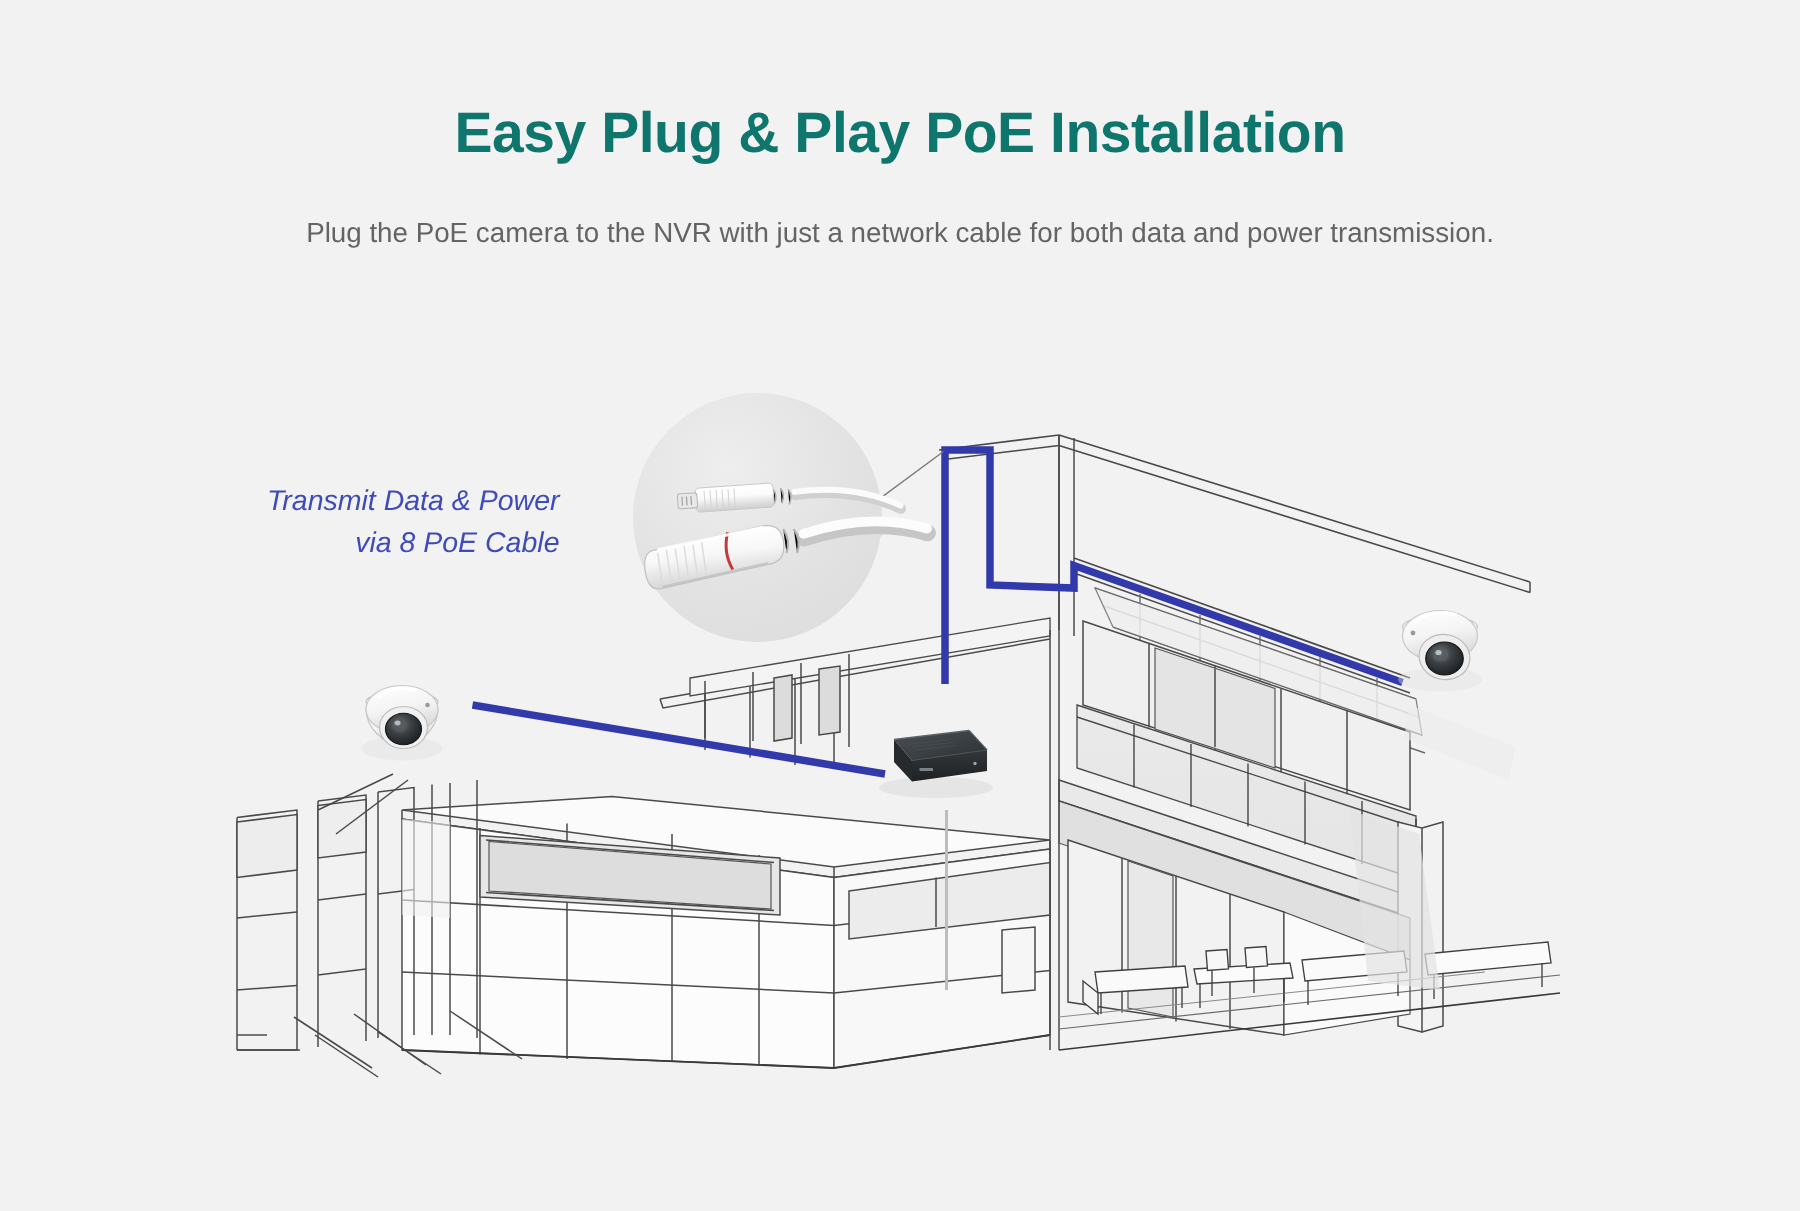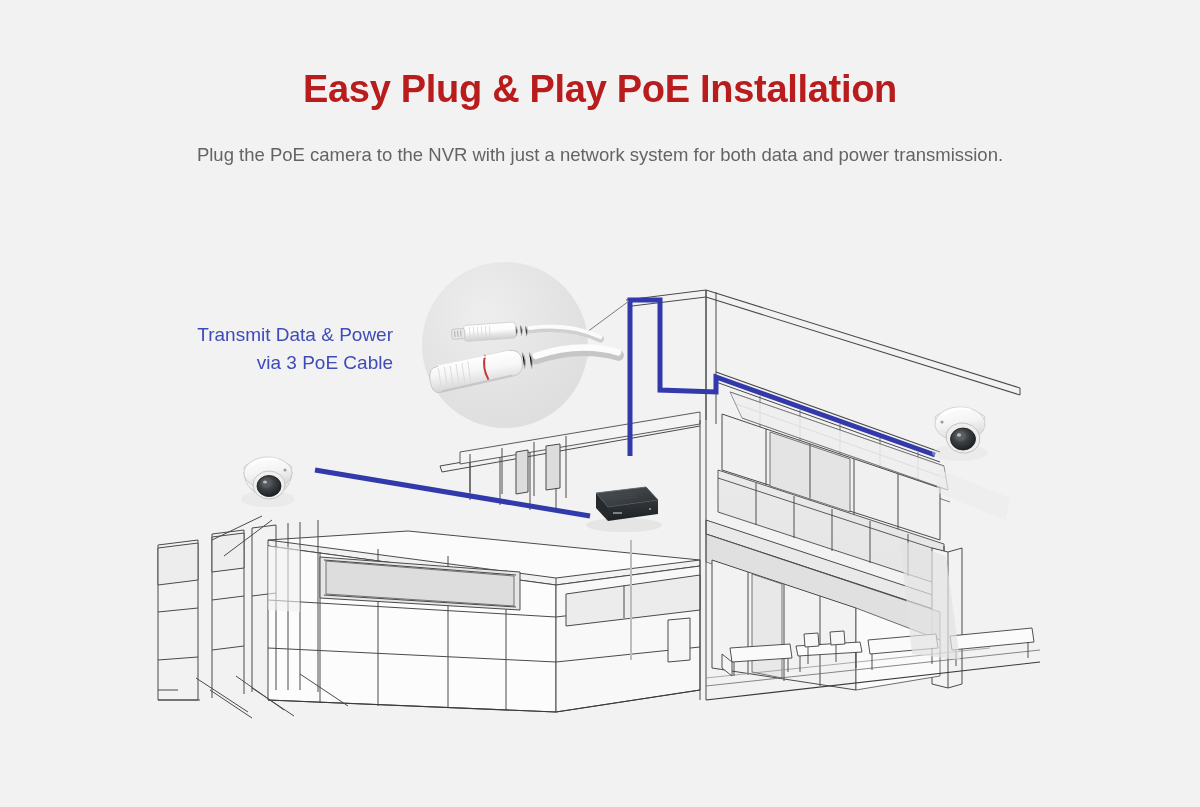--- a/index.html
+++ b/index.html
@@ -26,46 +26,47 @@
   .header {
     position: absolute;
     left: 0;
     top: 66px;
     width: 1200px;
     text-align: center;
   }
   .title {
     font-size: 38px;
     font-weight: bold;
-    color: #b91c1c;
+    color: #0f766e;
     letter-spacing: -0.3px;
     line-height: 1.25;
     margin: 0;
   }
   .subtitle {
     margin: 26px 0 0 0;
     font-size: 18.5px;
     color: #646464;
     line-height: 1.62;
     font-weight: normal;
   }
   .subtitle span {
     display: block;
   }
 
   
   .annotation {
     position: absolute;
-    left: 118px;
+    left: 98px;
     top: 321px;
     width: 275px;
     text-align: right;
     color: #3f4bb8;
     font-size: 19px;
     line-height: 1.48;
+    font-style: italic;
   }
   .annotation span { display: block; white-space: nowrap; }
 
   
   .illustration {
     position: absolute;
     left: 0;
     top: 0;
     width: 1200px;
     height: 807px;
@@ -77,27 +78,27 @@
   }
 </style>
 </head>
 <body>
 
 <div class="page">
 
   <div class="header">
     <h1 class="title">Easy Plug &amp; Play PoE Installation</h1>
     <p class="subtitle">
-      <span>Plug the PoE camera to the NVR with just a network system for both data and power transmission.</span>
+      <span>Plug the PoE camera to the NVR with just a network cable for both data and power transmission.</span>
     </p>
   </div>
 
   <div class="annotation">
     <span>Transmit Data &amp; Power</span>
-    <span>via 3 PoE Cable</span>
+    <span>via 8 PoE Cable</span>
   </div>
 
   <div class="illustration">
     <svg viewBox="0 0 1200 807" xmlns="http://www.w3.org/2000/svg">
       <defs>
 
         <radialGradient id="bubbleGrad" cx="38%" cy="30%" r="85%">
           <stop offset="0%" stop-color="#eeeeee"></stop>
           <stop offset="60%" stop-color="#e2e2e2"></stop>
           <stop offset="100%" stop-color="#dcdcdc"></stop>

